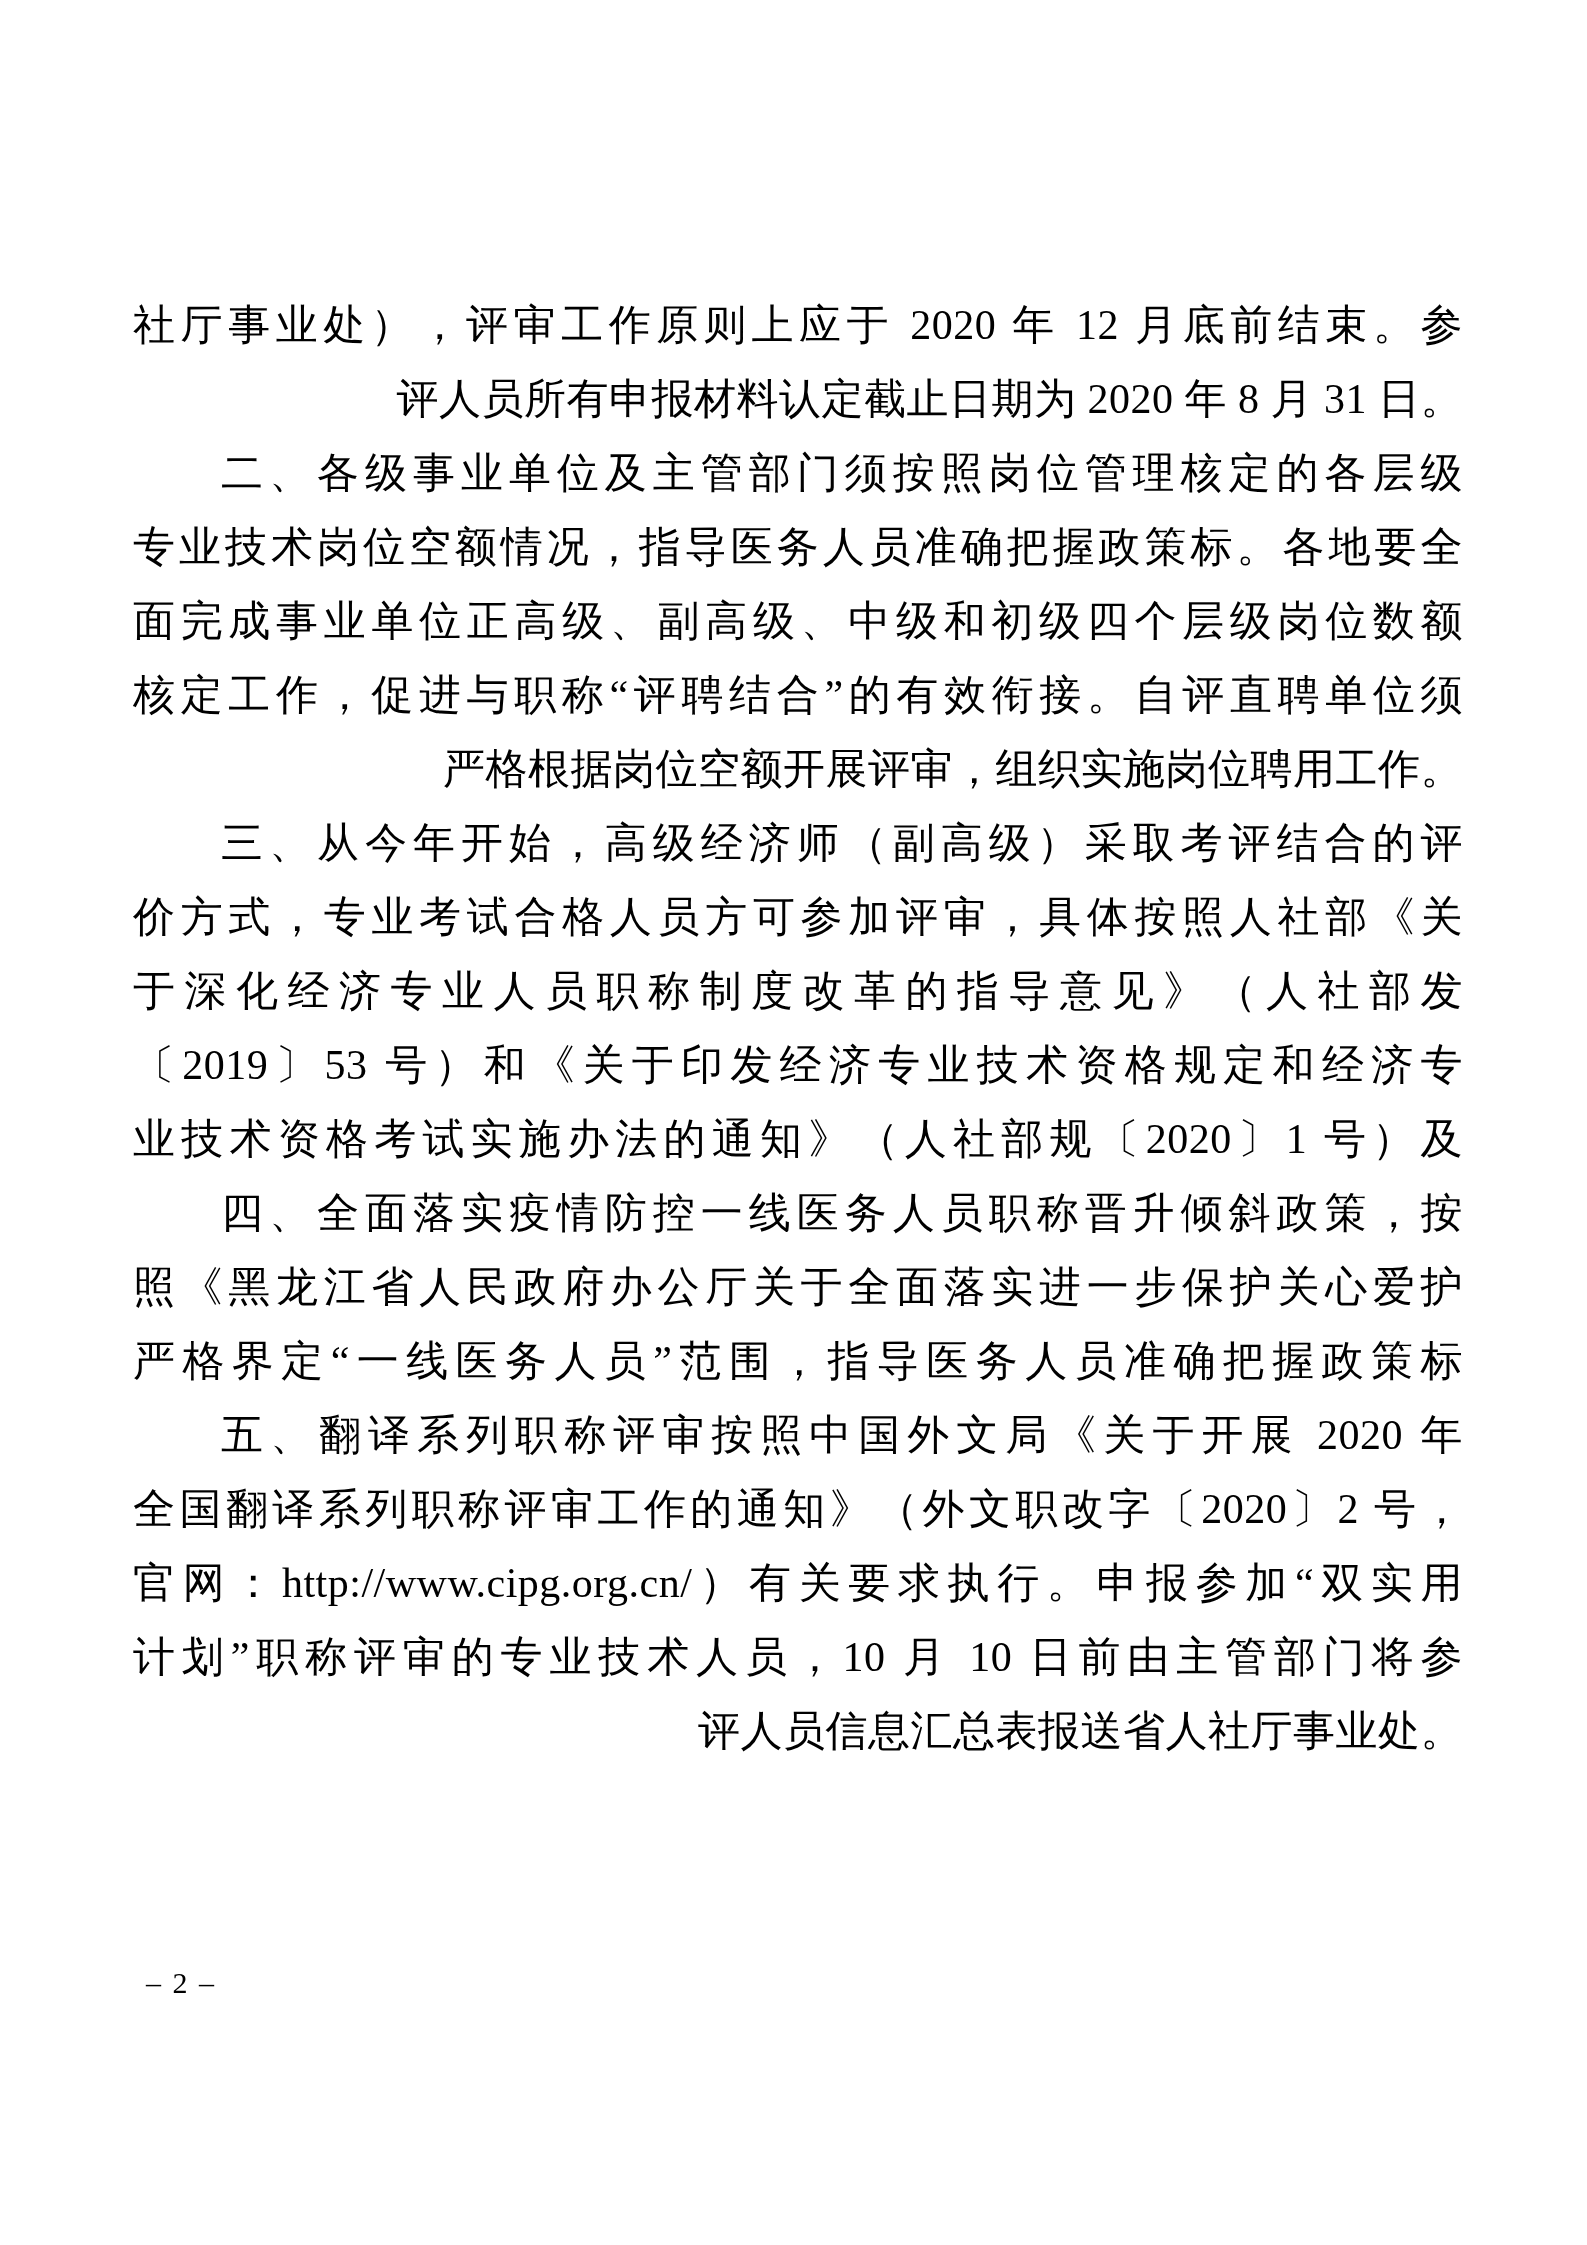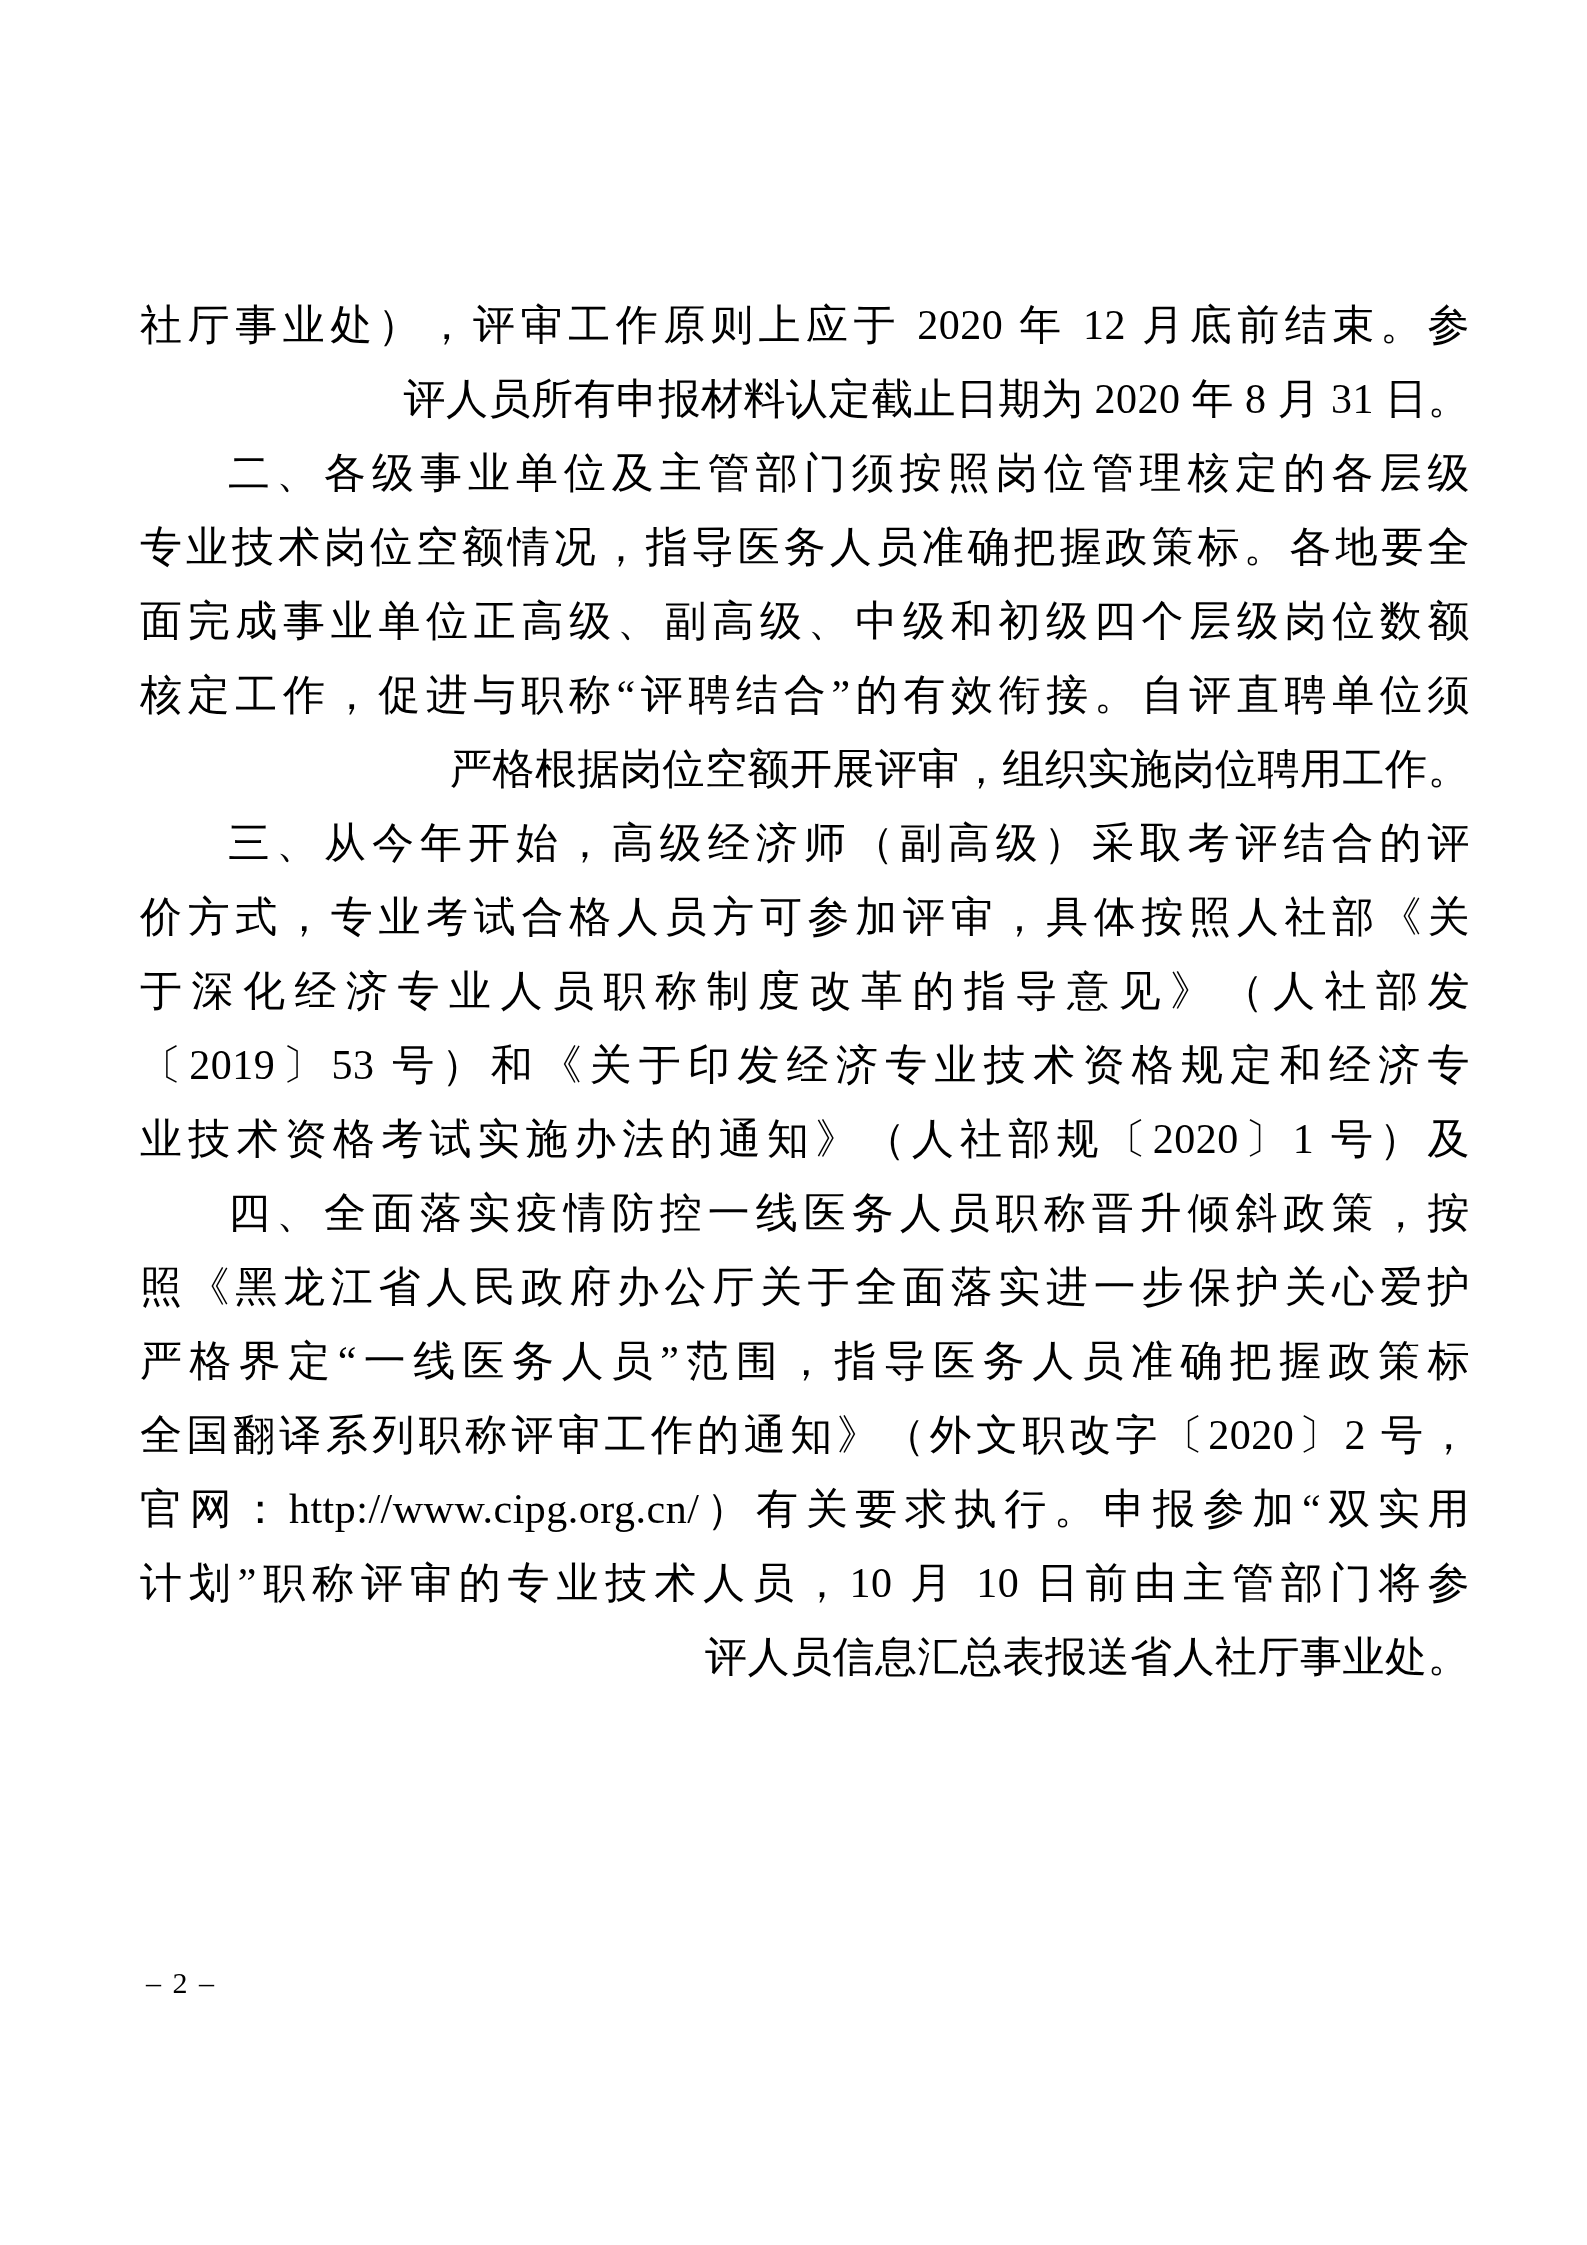--- a/index.html
+++ b/index.html
@@ -14,21 +14,21 @@
   }
   .page {
     position: absolute;
     left: 0; top: 0;
     width: 1587px;
     height: 2245px;
     background: #ffffff;
   }
   .content {
     position: absolute;
-    left: 140px;
+    left: 133px;
     top: 288px;
     width: 1330px;
   }
   .line {
     font-size: 42px;
     line-height: 74px;
     height: 74px;
     white-space: normal;
     text-align: right;
     letter-spacing: 0.5px;
@@ -63,19 +63,20 @@
       <div class="line justify">核定工作，促进与职称“评聘结合”的有效衔接。自评直聘单位须</div>
       <div class="line">严格根据岗位空额开展评审，组织实施岗位聘用工作。</div>
       <div class="line indent justify">三、从今年开始，高级经济师（副高级）采取考评结合的评</div>
       <div class="line justify">价方式，专业考试合格人员方可参加评审，具体按照人社部《关</div>
       <div class="line justify">于深化经济专业人员职称制度改革的指导意见》（人社部发</div>
       <div class="line justify">〔2019〕53 号）和《关于印发经济专业技术资格规定和经济专</div>
       <div class="line justify">业技术资格考试实施办法的通知》（人社部规〔2020〕1 号）及</div>
       <div class="line indent justify">四、全面落实疫情防控一线医务人员职称晋升倾斜政策，按</div>
       <div class="line justify">照《黑龙江省人民政府办公厅关于全面落实进一步保护关心爱护</div>
       <div class="line justify">严格界定“一线医务人员”范围，指导医务人员准确把握政策标</div>
+      <div class="line indent justify">五、翻译系列职称评审按照中国外文局《关于开展 2020 年</div>
       <div class="line justify">全国翻译系列职称评审工作的通知》（外文职改字〔2020〕2 号，</div>
       <div class="line justify">官网：http://www.cipg.org.cn/）有关要求执行。申报参加“双实用</div>
       <div class="line justify">计划”职称评审的专业技术人员，10 月 10 日前由主管部门将参</div>
       <div class="line">评人员信息汇总表报送省人社厅事业处。</div>
     </div>
   <div class="page-number">– 2 –</div>
 </div>
 
 </body></html>

